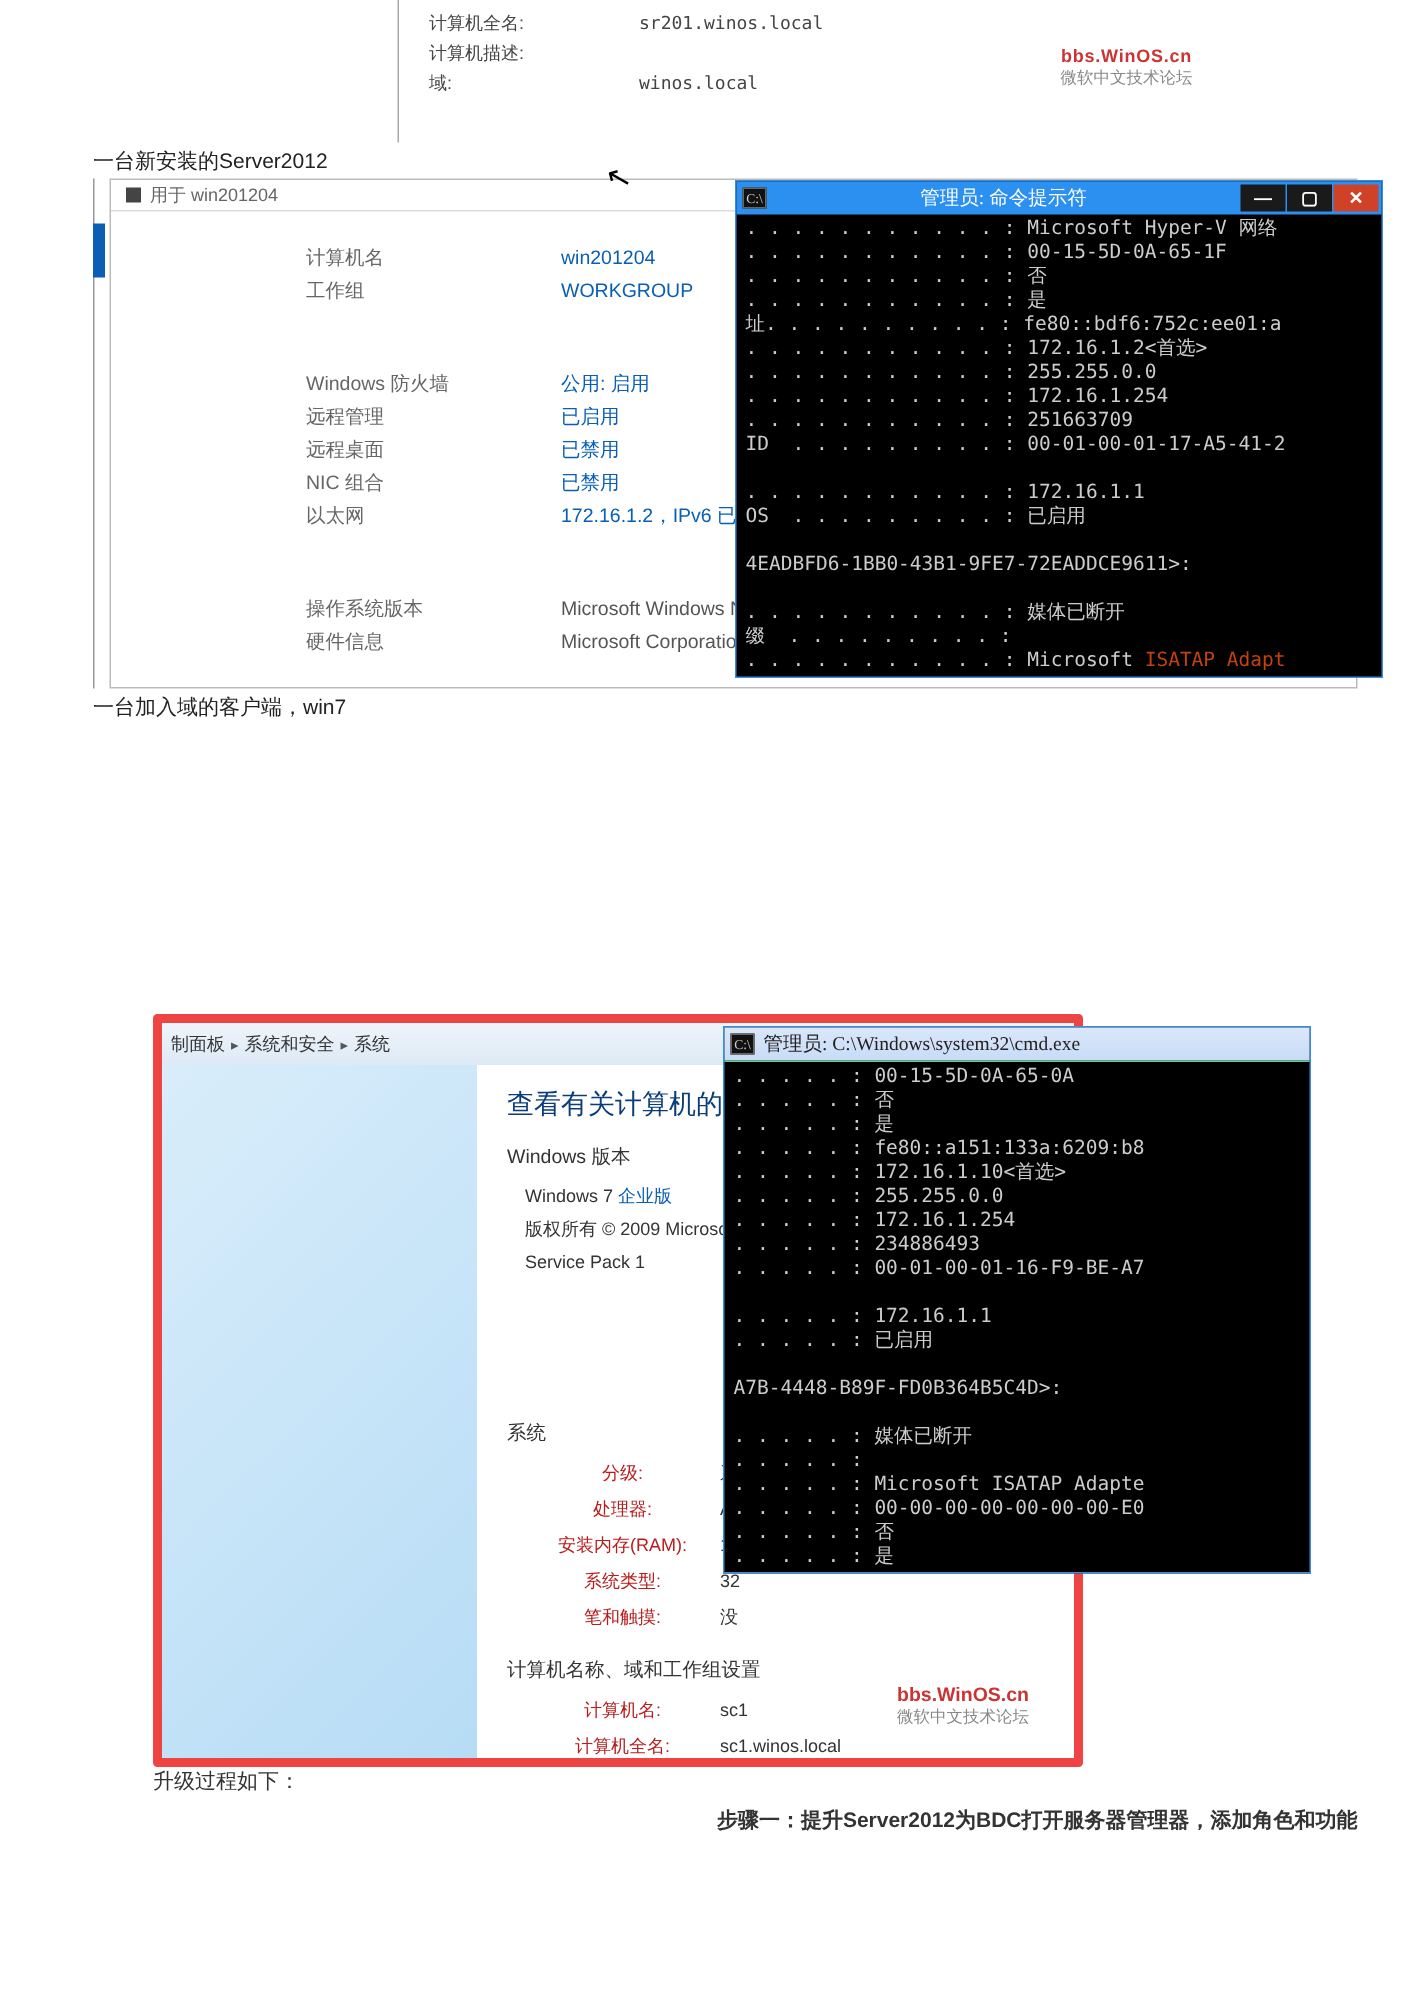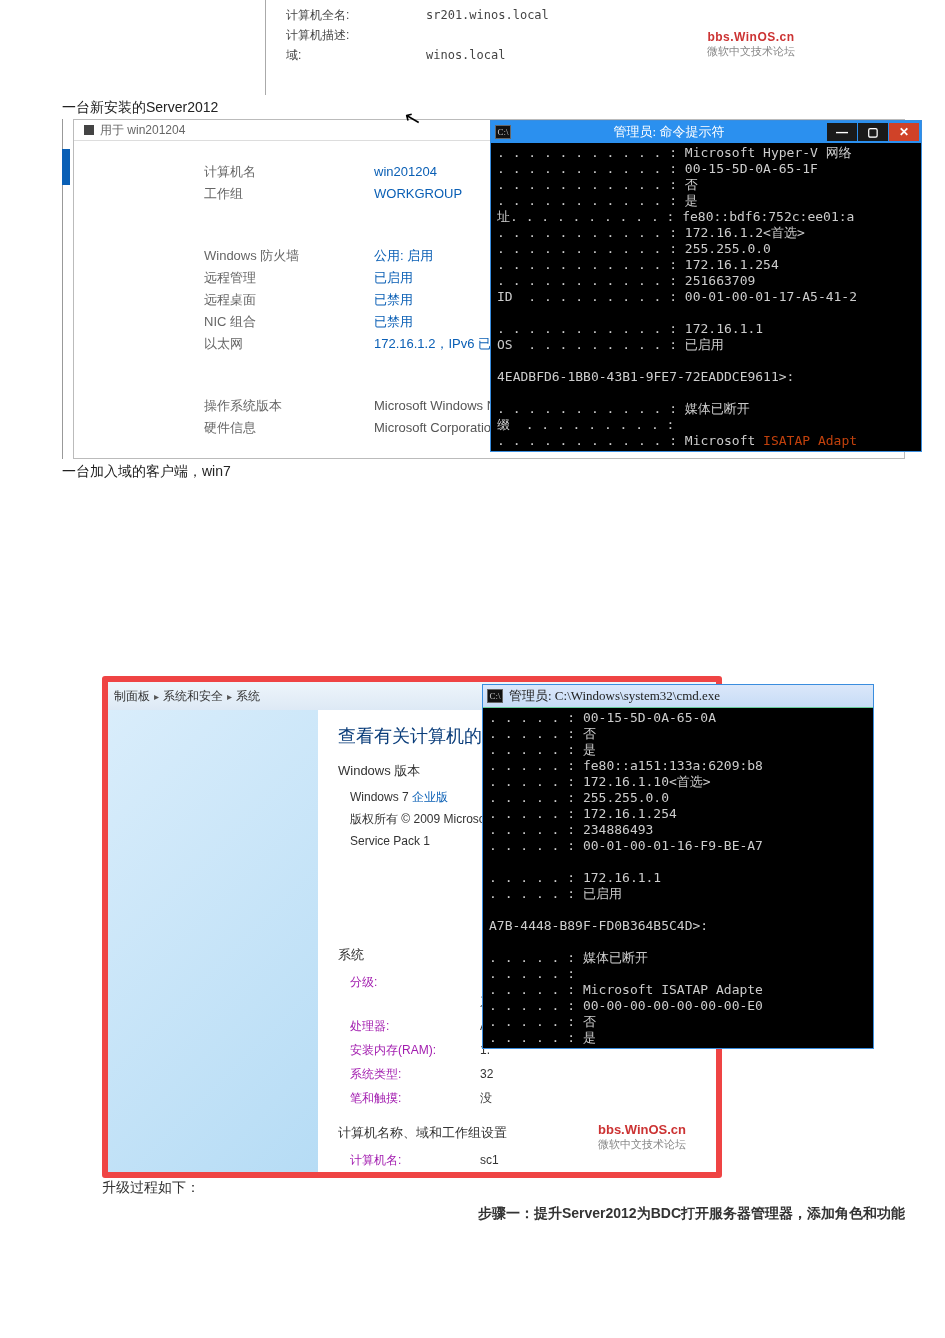--- a/index.html
+++ b/index.html
@@ -168,23 +168,23 @@
     border-right: 1px solid #cfe4f2;
   }
   .win7-main {
     position:absolute; left:210px; right:0; top:28px; bottom:0;
     padding: 14px 20px;
     background:#fff;
   }
   .w7-h1 { color: #0a3d7a; font-size: 18px; margin-bottom: 14px; }
   .w7-sect { color:#333; font-size:13px; margin: 4px 0 6px; }
   .w7-indent { margin-left: 12px; font-size: 12px; line-height: 22px; color:#333; }
-  .w7-link { color:#0a5fb5;margin-top:20px; }
+  .w7-link { color:#0a5fb5; }
   .w7-kv { display:flex; font-size:12px; line-height:24px; }
-  .w7-klabel { width: 130px; color:#a21caf; }
+  .w7-klabel { width: 130px; color:#b91c1c;text-align:center; }
   .w7-kval { color:#333; }
   .win7-watermark { position:absolute; right: 30px; bottom: 20px; text-align:center; }
 
   .cmd2 {
     left: 380px; top: 8px;
     width: 390px;
   }
   .cmd2 .cmd-title { background: linear-gradient(#dbe7fa,#c7dcf6); color:#222; border-bottom:1px solid #6c9; }
   .footer-text {
     margin: 8px 0 0 62px;

